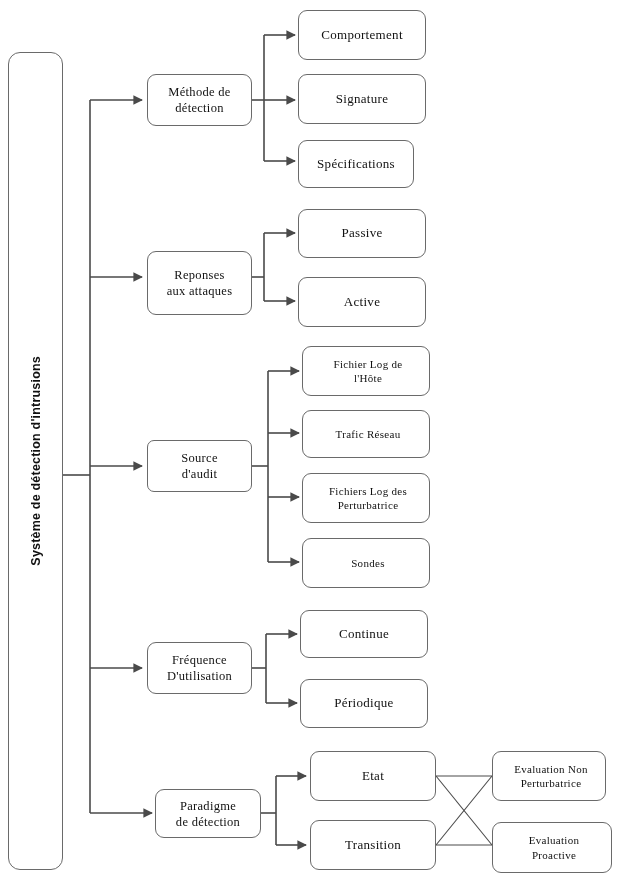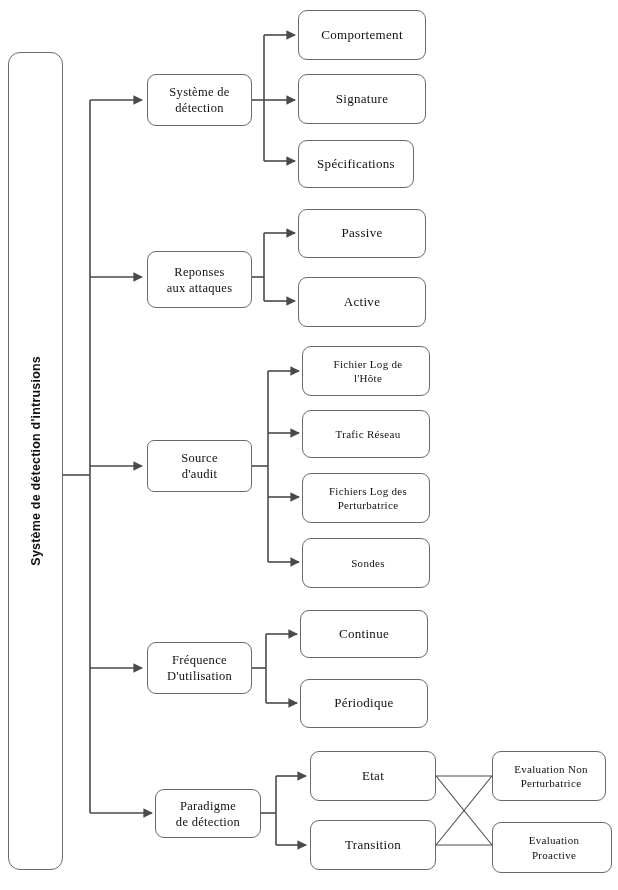--- a/index.html
+++ b/index.html
@@ -128,25 +128,25 @@
       <path d="M 436 776 L 492 845"></path>
       <path d="M 436 845 L 492 776"></path>
     </g>
   </svg>
 
   <div class="root" style="left:8px; top:52px; width:55px; height:818px;">
     <span class="vlabel">Système de détection d'intrusions</span>
   </div>
 
   <div class="node level1" style="left:147px; top:74px; width:105px; height:52px;">
-    <span class="label">Système de
+    <span class="label">Méthode de
 détection</span>
   </div>
 
-  <div class="node level1" style="left:147px; top:251px; width:105px; height:57px;">
+  <div class="node level1" style="left:147px; top:251px; width:105px; height:64px;">
     <span class="label">Reponses
 aux attaques</span>
   </div>
 
   <div class="node level1" style="left:147px; top:440px; width:105px; height:52px;border-radius:7px;">
     <span class="label">Source
 d'audit</span>
   </div>
 
   <div class="node level1" style="left:147px; top:642px; width:105px; height:52px;">

